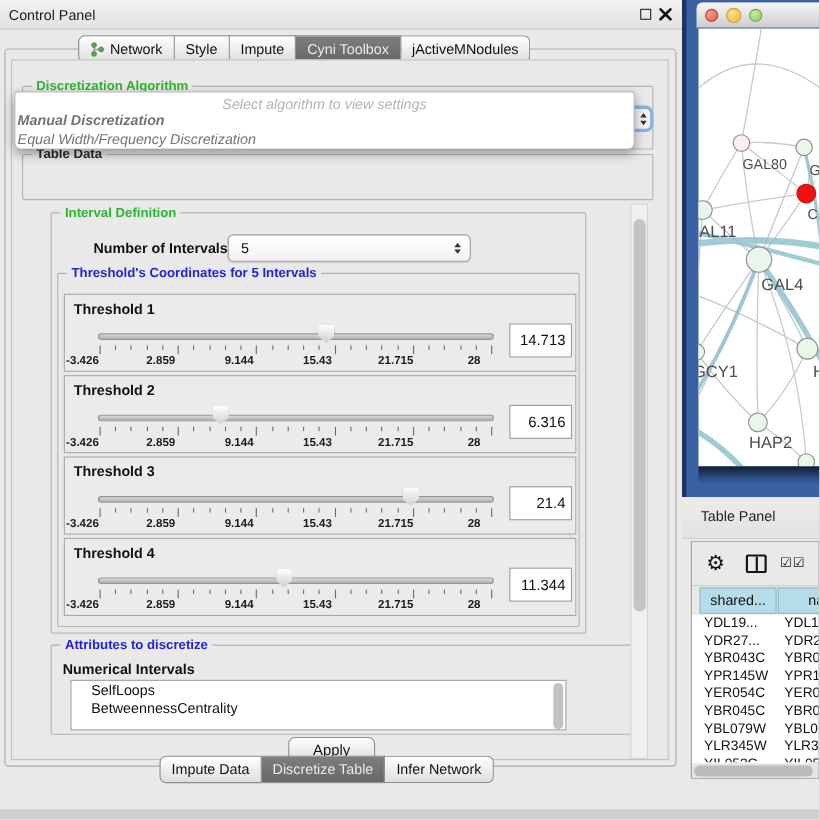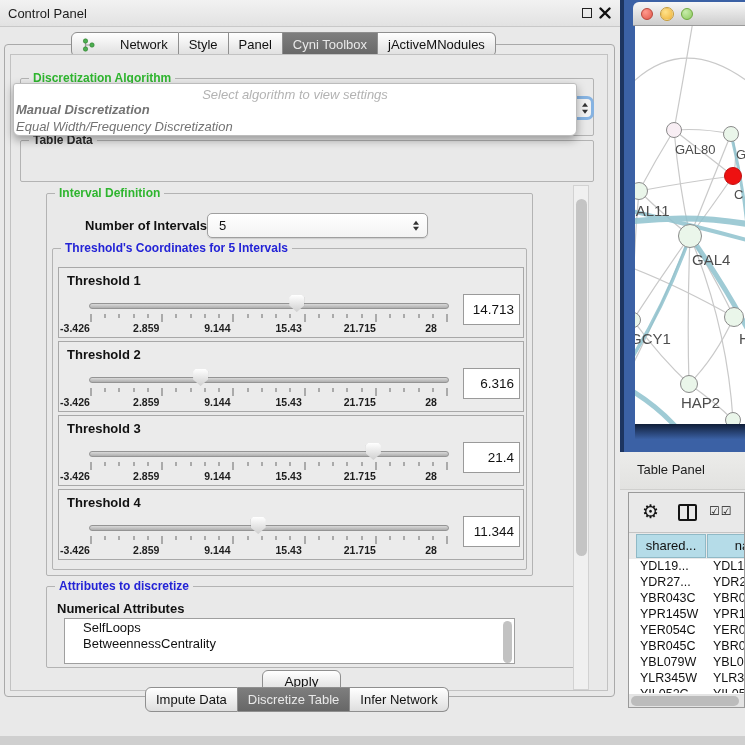--- a/index.html
+++ b/index.html
@@ -8,21 +8,21 @@
   .abs{position:absolute;}
 
   
   .titlebar{left:0;top:0;width:620px;height:27px;background:linear-gradient(#f2f2f2,#e2e2e2);border-bottom:1px solid #c8c8c8;}
   .titlebar-text{left:8px;top:6px;font-size:13px;color:#1c1c1c;}
   .float-box{left:582px;top:8px;width:10px;height:10px;border:1.6px solid #222;background:transparent;}
   .close-x{left:599px;top:7px;width:12px;height:12px;}
 
   .tabrow{top:32px;height:25px;display:flex;}
   .tab{height:25px;display:flex;align-items:center;padding:0 10px;font-size:13px;color:#111;
-       background:linear-gradient(#ffffff,#dedede);border:1px solid #8f8f8f;border-left:none;white-space:nowrap;gap:20px;}
+       background:linear-gradient(#ffffff,#dedede);border:1px solid #8f8f8f;border-left:none;white-space:nowrap;}
   .tab:first-child{border-left:1px solid #8f8f8f;border-radius:6px 0 0 6px;}
   .tab:last-child{border-radius:0 6px 6px 0;}
   .tab.selected{background:linear-gradient(#7e7e7e,#676767);color:#e9e9e9;}
   .tab .net-ico{margin-right:5px;}
 
   .outer-pane{left:4px;top:44px;width:611px;height:653px;border:1px solid #a9a9a9;border-radius:4px;background:#e9e9e9;}
   .inner-pane{left:10px;top:54px;width:598px;height:637px;border:1px solid #c2c2c2;background:#e9e9e9;}
 
   .group{border:1px solid #b3b3b3;border-radius:2px;background:#e9e9e9;}
   .gtitle{position:absolute;top:-8px;left:8px;background:#e9e9e9;padding:0 4px;font-size:12px;font-weight:bold;}
@@ -124,21 +124,21 @@
           <circle cx="3.5" cy="3" r="2.2" fill="#4caf50" stroke="#2c7a2c" stroke-width=".6"></circle>
           <circle cx="3.5" cy="11" r="2.2" fill="#4caf50" stroke="#2c7a2c" stroke-width=".6"></circle>
           <circle cx="10" cy="7" r="2.2" fill="#4caf50" stroke="#2c7a2c" stroke-width=".6"></circle>
         </svg>
         <span>Network</span>
       </div>
       <div class="tab">
         <span>Style</span>
       </div>
       <div class="tab">
-        <span>Panel</span>
+        <span>Impute</span>
       </div>
       <div class="tab selected">
         <span>Cyni Toolbox</span>
       </div>
       <div class="tab">
         <span>jActiveMNodules</span>
       </div>
     </div>
   <div class="abs inner-pane"></div>
 
@@ -346,21 +346,21 @@
           <span class="ticklabel" style="left: 100%;">28</span>
         </div>
         <div class="thumb" style="left: 191.697px;"></div>
         <div class="valuebox">11.344</div>
       </div>
     </div>
 
   <div class="abs group" style="left:46px;top:586px;width:530px;height:82px;">
     <span class="gtitle blue">Attributes to discretize</span>
   </div>
-  <div class="abs" style="left:57px;top:601px;font-size:13px;font-weight:bold;color:#111;">Numerical Attributes</div>
+  <div class="abs" style="left:57px;top:601px;font-size:13px;font-weight:bold;color:#111;">Numerical Intervals</div>
   <div class="abs listbox">
     <ul id="attr-list">
         <li>SelfLoops</li>
         <li>BetweennessCentrality</li>
       </ul>
     <div class="list-scroll"></div>
   </div>
 
   <div class="abs btn">Apply</div>
 

